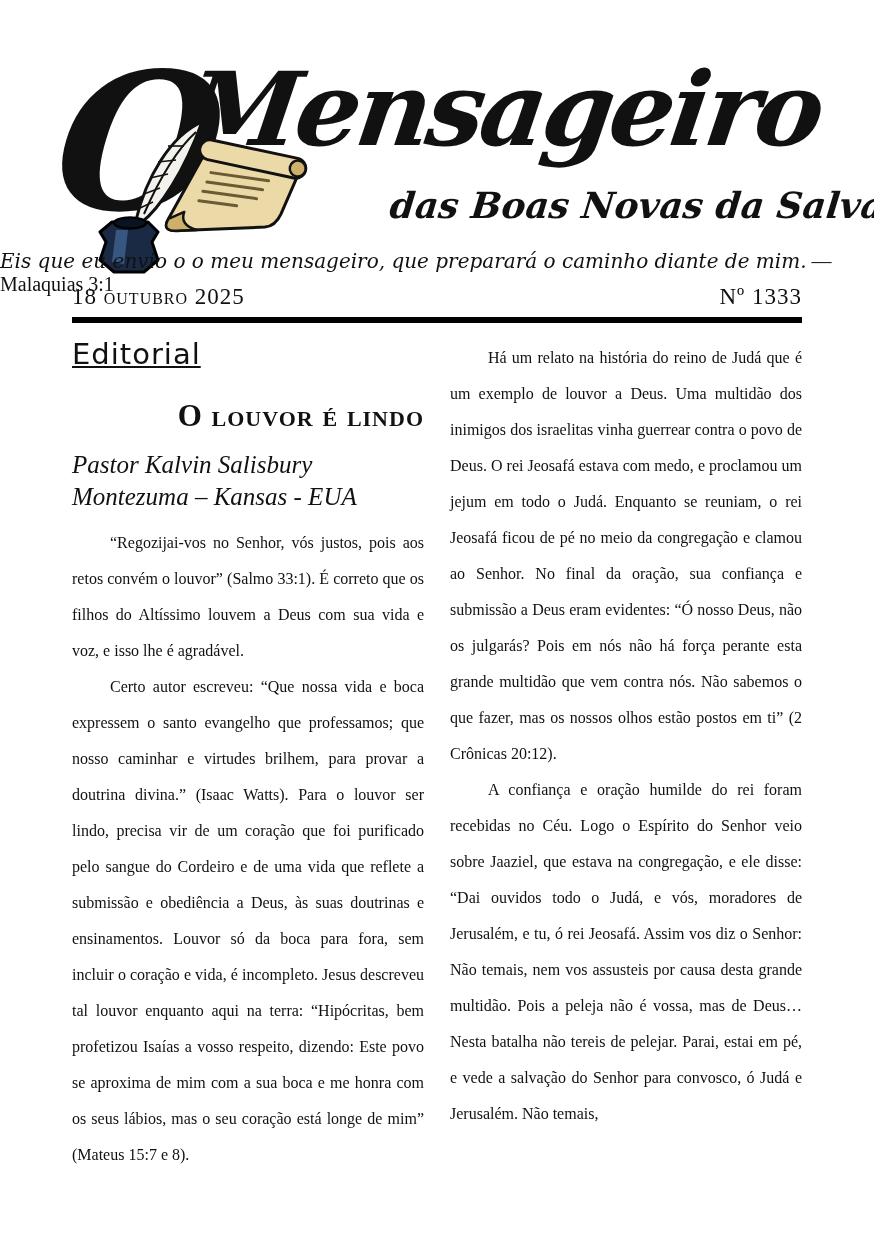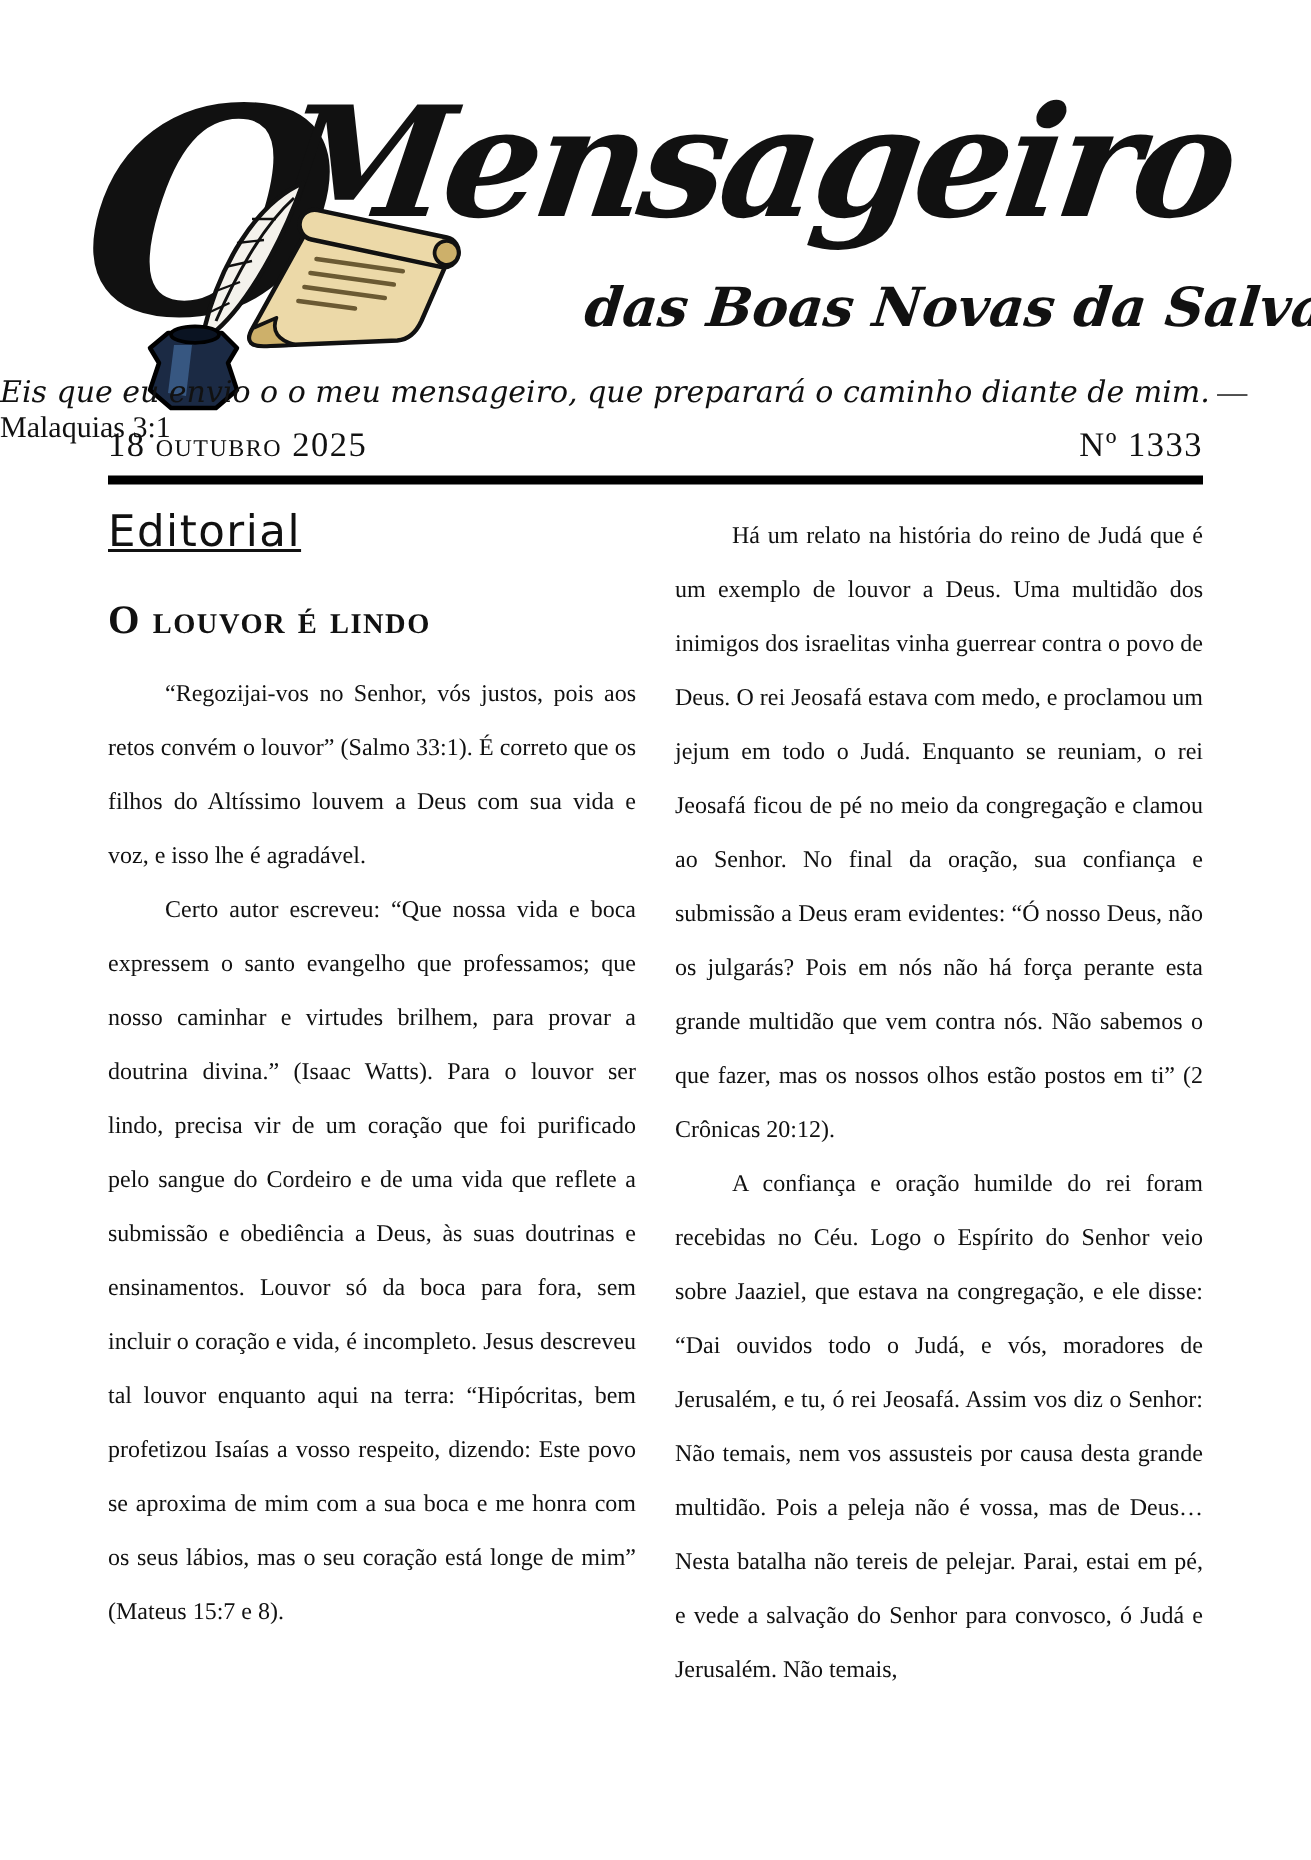--- a/index.html
+++ b/index.html
@@ -71,24 +71,24 @@
 
   .section-label {
     font-family:"DejaVu Sans", sans-serif;
     font-weight:normal;
     font-size:29px; line-height:1;
     letter-spacing:1px;
     margin-bottom:30px;
     text-decoration:underline;
   }
   .article-title {
-    text-align:left;
+    text-align:right;
     font-weight:bold;
     font-variant:small-caps;
-    font-size:27px; line-height:1.1;
+    font-size:31px; line-height:1.1;
     letter-spacing:1px;
     margin-bottom:16px;
   }
   .byline {
     font-style:italic;
     font-size:25px; line-height:1.28;
     margin-bottom:12px;
   }
   .body-text p {
     font-size:16px;
@@ -155,20 +155,24 @@
     <span>Nº 1333</span>
   </div>
 
   <div class="rule"></div>
 
   <div class="columns">
 
     <div class="col">
       <h1 class="section-label">Editorial</h1>
       <h2 class="article-title">O louvor é lindo</h2>
+      <div class="byline">
+        <div>Pastor Kalvin Salisbury</div>
+        <div>Montezuma – Kansas - EUA</div>
+      </div>
       <div class="body-text">
         <p>“Regozijai-vos no Senhor, vós justos, pois aos retos convém o louvor” (Salmo 33:1). É correto que os filhos do Altíssimo louvem a Deus com sua vida e voz, e isso lhe é agradável.</p>
         <p>Certo autor escreveu: “Que nossa vida e boca expressem o santo evangelho que professamos; que nosso caminhar e virtudes brilhem, para provar a doutrina divina.” (Isaac Watts). Para o louvor ser lindo, precisa vir de um coração que foi purificado pelo sangue do Cordeiro e de uma vida que reflete a submissão e obediência a Deus, às suas doutrinas e ensinamentos. Louvor só da boca para fora, sem incluir o coração e vida, é incompleto. Jesus descreveu tal louvor enquanto aqui na terra: “Hipócritas, bem profetizou Isaías a vosso respeito, dizendo: Este povo se aproxima de mim com a sua boca e me honra com os seus lábios, mas o seu coração está longe de mim” (Mateus 15:7 e 8).</p>
       </div>
     </div>
 
     <div class="col">
       <div class="body-text">
         <p>Há um relato na história do reino de Judá que é um exemplo de louvor a Deus. Uma multidão dos inimigos dos israelitas vinha guerrear contra o povo de Deus. O rei Jeosafá estava com medo, e proclamou um jejum em todo o Judá. Enquanto se reuniam, o rei Jeosafá ficou de pé no meio da congregação e clamou ao Senhor. No final da oração, sua confiança e submissão a Deus eram evidentes: “Ó nosso Deus, não os julgarás? Pois em nós não há força perante esta grande multidão que vem contra nós. Não sabemos o que fazer, mas os nossos olhos estão postos em ti” (2 Crônicas 20:12).</p>
         <p>A confiança e oração humilde do rei foram recebidas no Céu. Logo o Espírito do Senhor veio sobre Jaaziel, que estava na congregação, e ele disse: “Dai ouvidos todo o Judá, e vós, moradores de Jerusalém, e tu, ó rei Jeosafá. Assim vos diz o Senhor: Não temais, nem vos assusteis por causa desta grande multidão. Pois a peleja não é vossa, mas de Deus… Nesta batalha não tereis de pelejar. Parai, estai em pé, e vede a salvação do Senhor para convosco, ó Judá e Jerusalém. Não temais,</p>

